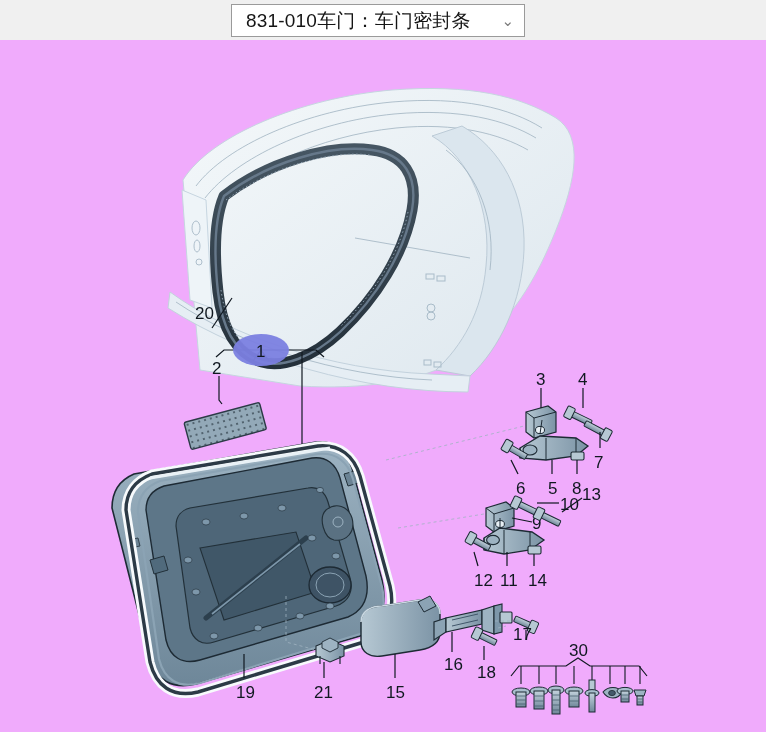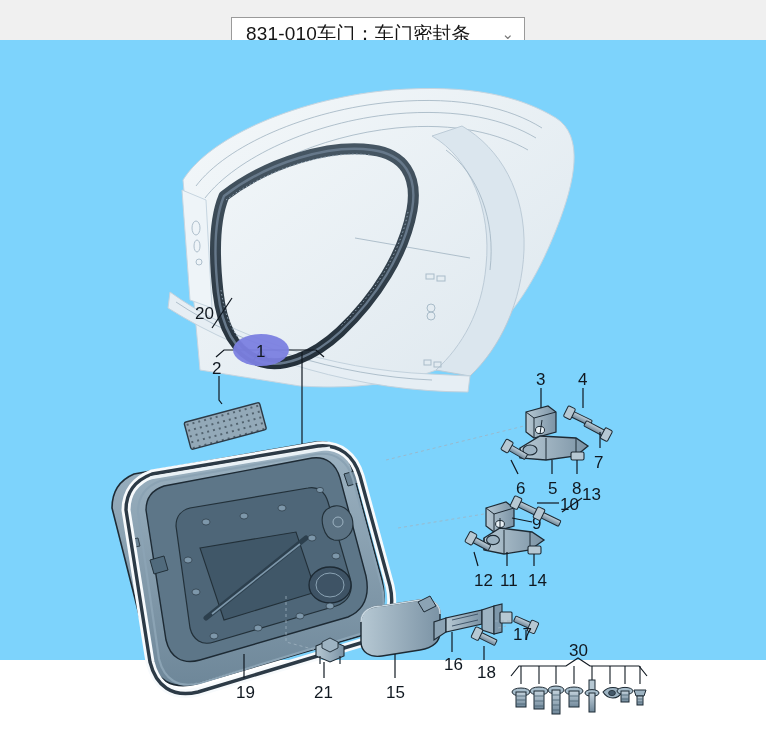--- a/index.html
+++ b/index.html
@@ -9,21 +9,21 @@
     font-family:"Liberation Sans","DejaVu Sans",sans-serif;
     overflow:hidden;position:relative;
   }
   
   #header{
     position:absolute;left:0;top:0;width:766px;height:40px;
     background:#f0f0f0;
     box-sizing:border-box;
   }
   #part-select{
-    position:absolute;left:231px;top:17px;
+    position:absolute;left:231px;top:4px;
     width:294px;height:33px;
     background:#ffffff;
     border:1px solid #9a9a9a;
     box-sizing:border-box;
     display:flex;align-items:center;
     padding:0 10px 0 14px;
     cursor:pointer;
   }
   #part-select-label{
     font-size:19px;color:#141414;white-space:nowrap;
@@ -44,22 +44,22 @@
     height:35px;
     display:flex;align-items:center;justify-content:center;
     font-size:19px;color:#b5c9de;
     border-bottom:1px solid #b9cfe6;
     cursor:pointer;user-select:none;
     letter-spacing:1px;
   }
   .zoom-btn:last-child{border-bottom:none;}
   
   #diagram{
-    position:absolute;left:0;top:40px;width:766px;height:620px;
-    background:#7dd3fc;
+    position:absolute;left:0;top:40px;width:766px;height:692px;
+    background:#f0abfc;
   }
   #diagram svg{display:block;}
   .lbl{
     font-family:"Liberation Sans","DejaVu Sans",sans-serif;
     font-size:17px;fill:#101820;font-weight:400;
   }
   .lead{stroke:#101820;stroke-width:1.2;fill:none;}
   .thin{stroke:#9fb2c0;stroke-width:.8;fill:none;}
   .dash{stroke:#9fb2c0;stroke-width:.8;fill:none;stroke-dasharray:3 3;}
 </style>

